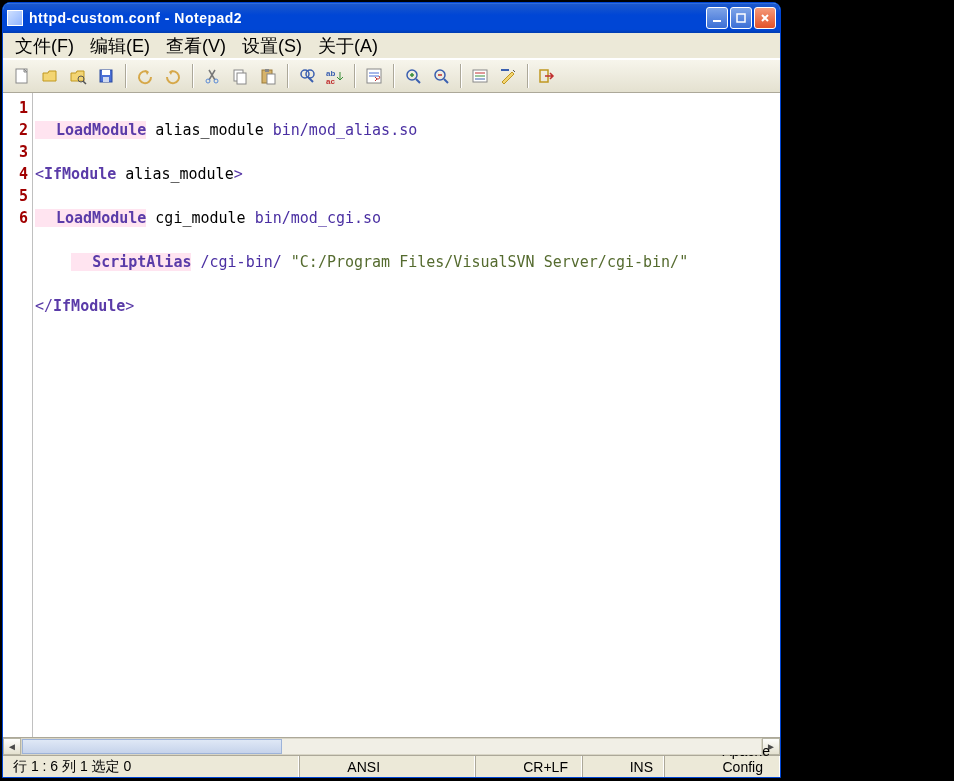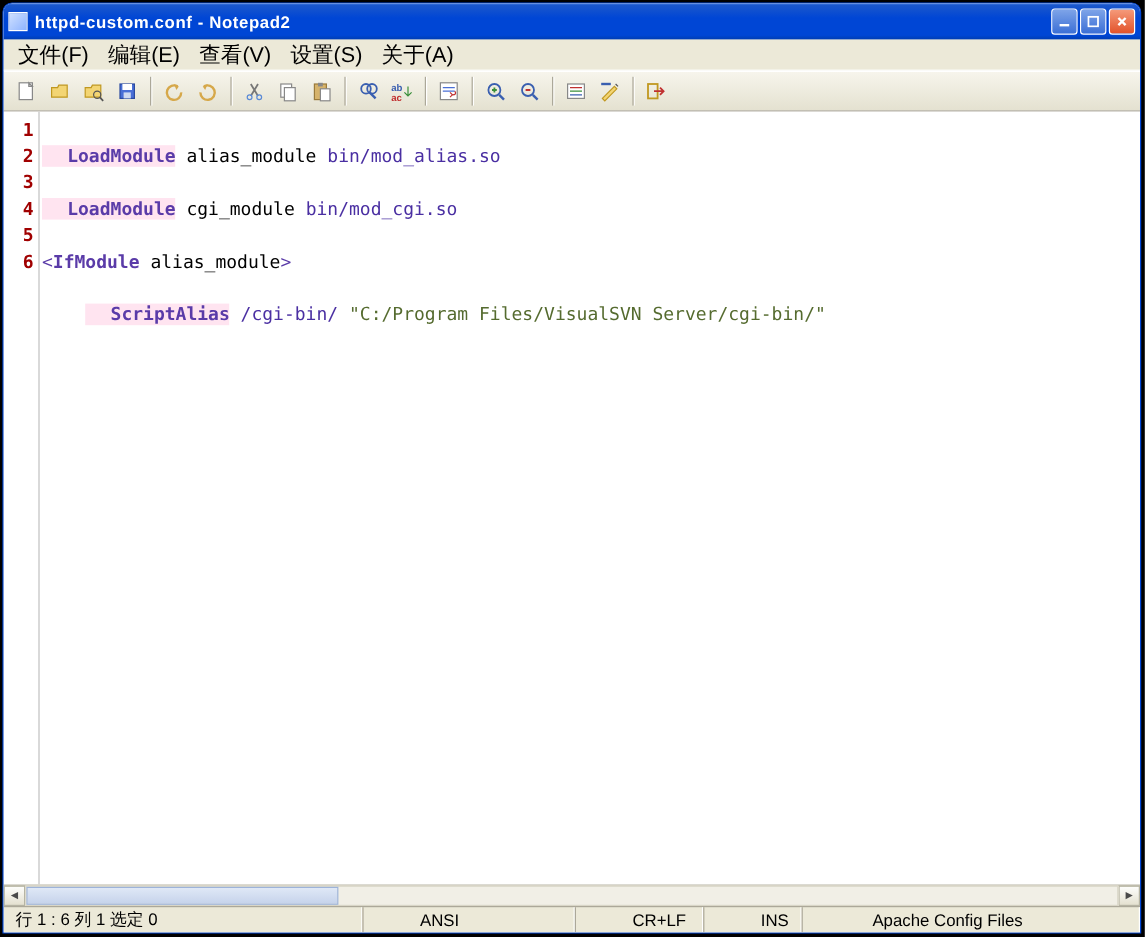--- a/index.html
+++ b/index.html
@@ -1,17 +1,17 @@
 <!DOCTYPE html>
 <html><head>
 <meta charset="utf-8">
 <style>
 * { margin: 0; padding: 0; box-sizing: border-box; }
 body { font-family: "Microsoft Sans Serif", Tahoma, Arial, sans-serif; font-size: 12px; background: #000; width: 954px; height: 781px; overflow: hidden; }
-.window { position: absolute; left: 2px; top: 2px; width: 949px; height: 776px; border: 1px solid #0046d5; border-radius: 8px 8px 0 0; overflow: hidden; background: #e5e5e5; }
+.window { position: absolute; left: 2px; top: 2px; width: 779px; height: 776px; border: 1px solid #0046d5; border-radius: 8px 8px 0 0; overflow: hidden; background: #7dd3fc; }
 .titlebar { height: 30px; background: linear-gradient(to bottom, #3b77e0 0%, #1b57cb 5%, #0046d5 40%, #0046d5 88%, #003cb0 100%); display: flex; align-items: center; padding: 0 4px; color: #fff; font-weight: bold; font-size: 14px; }
 .titlebar .icon { width: 16px; height: 16px; background: linear-gradient(135deg,#cfe0ff,#8fb4ff); border:1px solid #fff; margin-right: 6px; }
 .titlebar .title { flex: 1; font-family: "SimSun", sans-serif; font-weight: bold; letter-spacing: 0.5px; }
 .win-controls { display: flex; gap: 2px; }
 .win-btn { width: 22px; height: 22px; border-radius: 3px; display:flex; align-items:center; justify-content:center; font-weight:bold; font-size:13px; color:#fff; border:1px solid #fff; }
 .win-min { background: linear-gradient(to bottom,#7ea4e8,#3b6fd6); }
 .win-max { background: linear-gradient(to bottom,#7ea4e8,#3b6fd6); }
 .win-close { background: linear-gradient(to bottom,#f59a7a,#e2522a); }
 
 .menubar { height: 26px; background: #ece9d8; border-bottom: 1px solid #fff; display:flex; align-items:center; padding: 0 6px; gap: 4px; font-size: 18px; font-family: "SimSun","Microsoft YaHei",sans-serif; }
@@ -206,23 +206,24 @@
     <div class="gutter">
       <div>1</div>
       <div>2</div>
       <div>3</div>
       <div>4</div>
       <div>5</div>
       <div>6</div>
     </div>
     <div class="code">
 <div><span class="kw dir">LoadModule</span> <span>alias_module</span> <span class="path">bin/mod_alias.so</span></div>
+<div><span class="lt">&lt;</span><span class="tag">IfModule</span> <span>alias_module</span><span class="lt">&gt;</span></div>
 <div><span class="kw dir">LoadModule</span> <span>cgi_module</span> <span class="path">bin/mod_cgi.so</span></div>
-<div><span class="lt">&lt;</span><span class="tag">IfModule</span> <span>alias_module</span><span class="lt">&gt;</span></div>
 <div><span>    </span><span class="kw dir">ScriptAlias</span> <span class="path">/cgi-bin/</span> <span class="str">"C:/Program Files/VisualSVN Server/cgi-bin/"</span></div>
+<div><span class="lt">&lt;/</span><span class="tag">IfModule</span><span class="lt">&gt;</span></div>
 <div></div>
     </div>
   </div>
 
   <div class="hscroll">
     <div class="sbtn">◄</div>
     <div class="strack">
         <div class="sthumb"></div>
       </div>
     <div class="sbtn">►</div>

